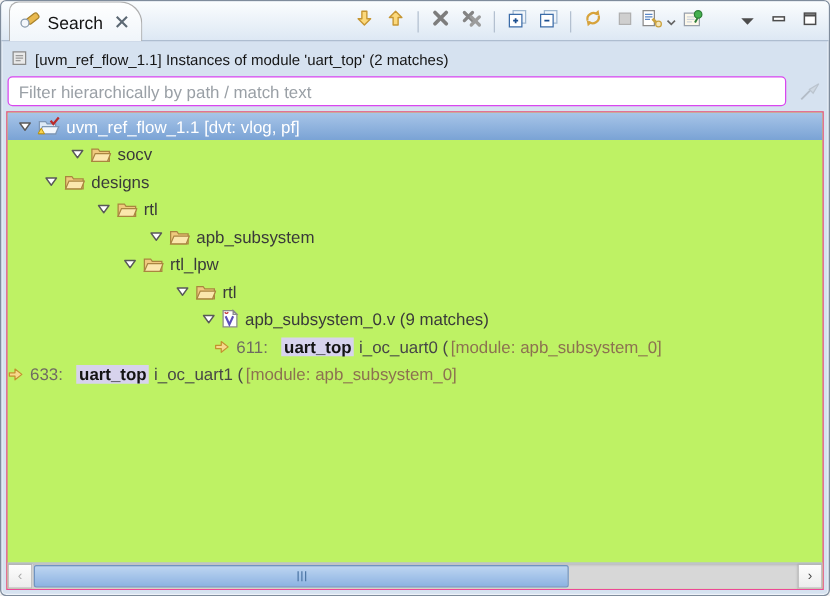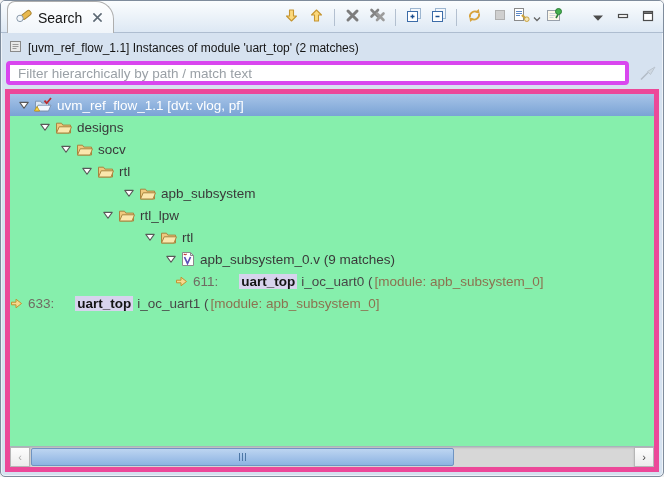--- a/index.html
+++ b/index.html
@@ -13,32 +13,32 @@
        border:1px solid #aeaeae;border-bottom:none;border-radius:8px 18px 0 0;
        display:flex;align-items:center;gap:6px;padding:0 10px 0 7px;font-size:14px;color:#141414;justify-content:flex-end;}
   .tab .close{display:flex;align-items:center;margin-left:4px;}
   .toolbar{margin-left:auto;display:flex;align-items:center;gap:2px;padding-bottom:4px;}
   .tbtn{min-width:23px;height:22px;display:flex;align-items:center;justify-content:center;border-radius:3px;gap:2px;}
   .sep{width:1px;height:17px;background:#b3c0d0;margin:0 4px;}
   .spacer{width:16px;}
   
   .header{flex:0 0 25px;display:flex;align-items:center;gap:6px;padding:4px 8px 0;font-size:12px;color:#151515;}
   .filter-row{flex:0 0 31px;display:flex;align-items:center;gap:7px;padding:3px 5px 4px;}
-  .filter{flex:1;height:24px;border:4px solid #d946ef;border-radius:4px;padding:0 8px;
+  .filter{flex:1;height:24px;border:1px solid #d946ef;border-radius:4px;padding:0 8px;
           font-family:"Liberation Sans","DejaVu Sans",sans-serif;font-size:13.5px;color:#333;background:#fff;outline:none;}
   .filter::placeholder{color:#9aa0a6;}
   .broom{width:22px;display:flex;justify-content:center;}
   
-  .panel{flex:1;margin:0 4px;border:5px solid #ec4899;background:#86efac;display:flex;flex-direction:column;overflow:hidden;}
+  .panel{flex:1;margin:0 4px;border:1px solid #ec4899;background:#bef264;display:flex;flex-direction:column;overflow:hidden;}
   .tree{flex:1;overflow:hidden;font-size:13.5px;color:#3a3a3a;}
   .row{height:22px;display:flex;align-items:center;white-space:nowrap;}
   .row .twisty{width:13px;display:flex;justify-content:center;margin-right:4px;flex:0 0 13px;}
   .row .ticon{display:flex;align-items:center;margin-right:5px;}
   .row.sel{background:linear-gradient(var(--sel-top),var(--sel-bottom));color:#fff;}
-  .mline{color:#6f6b62;margin-right:21px;}
+  .mline{color:#6f6b62;margin-right:11px;}
   .mhl{font-weight:bold;color:#141414;background:var(--hl);padding:0 2px;margin-right:4px;}
   .mrest{color:#474747;margin-right:2px;}
   .mdec{color:var(--dec);}
   
   .hscroll{flex:0 0 21px;border-top:1px solid #a9b2bc;background:#e3e3e3;display:flex;align-items:stretch;}
   .sb-btn{width:20px;background:linear-gradient(#fdfdfd,#ececec);border:1px solid #b6b6b6;
           display:flex;align-items:center;justify-content:center;font-size:11px;color:#444;}
   .sb-btn.dis{color:#aaa;}
   .sb-track{flex:1;background:#d7d7d7;box-shadow:inset 0 1px 2px rgba(0,0,0,.15);position:relative;}
   .sb-thumb{position:absolute;top:1px;bottom:1px;left:1px;border:1px solid #6f94c2;border-radius:2px;
@@ -188,47 +188,47 @@
           <span class="ticon">
             <svg width="18" height="16" viewBox="0 0 18 16">
               <path d="M1.5 14 V4.2 h5 l1.3 1.9 h6.7 V14 Z" fill="#dde9f5" stroke="#7e97b5"></path>
               <path d="M1.5 14 L4 8.2 h13 L14.5 14 Z" fill="#f2f7fc" stroke="#7e97b5"></path>
               <path d="M10.5 3.6 l2.2 2.6 L17 1" fill="none" stroke="#bb2b2b" stroke-width="1.8"></path>
               <path d="M3 9.5 L5.6 14 H0.4 Z" fill="#fbd34f" stroke="#b8900a" stroke-width="0.8"></path>
             </svg>
           </span>
           <span>uvm_ref_flow_1.1 [dvt: vlog, pf]</span>
         </div>
+        <div class="row" style="padding-left: 49px;">
+          <span class="twisty">
+            <svg width="12" height="12" viewBox="0 0 12 12">
+              <path d="M1.8 3.4 H10.2 L6 9.2 Z" fill="#fff" stroke="#595959" stroke-width="1.1" stroke-linejoin="round"></path>
+            </svg>
+          </span>
+          <span class="ticon">
+            <svg width="17" height="15" viewBox="0 0 17 15">
+              <path d="M1.5 13 V3.2 h5 l1.3 1.9 h7.7 V13 Z" fill="#efc97e" stroke="#a9853f"></path>
+              <path d="M1.5 13 L4.2 6.8 h12.3 L14 13 Z" fill="#fbe7ad" stroke="#a9853f"></path>
+            </svg>
+          </span>
+          <span>socv</span>
+        </div>
         <div class="row" style="padding-left: 28px;">
           <span class="twisty">
             <svg width="12" height="12" viewBox="0 0 12 12">
               <path d="M1.8 3.4 H10.2 L6 9.2 Z" fill="#fff" stroke="#595959" stroke-width="1.1" stroke-linejoin="round"></path>
             </svg>
           </span>
           <span class="ticon">
             <svg width="17" height="15" viewBox="0 0 17 15">
               <path d="M1.5 13 V3.2 h5 l1.3 1.9 h7.7 V13 Z" fill="#efc97e" stroke="#a9853f"></path>
               <path d="M1.5 13 L4.2 6.8 h12.3 L14 13 Z" fill="#fbe7ad" stroke="#a9853f"></path>
             </svg>
           </span>
           <span>designs</span>
-        </div>
-        <div class="row" style="padding-left: 49px;">
-          <span class="twisty">
-            <svg width="12" height="12" viewBox="0 0 12 12">
-              <path d="M1.8 3.4 H10.2 L6 9.2 Z" fill="#fff" stroke="#595959" stroke-width="1.1" stroke-linejoin="round"></path>
-            </svg>
-          </span>
-          <span class="ticon">
-            <svg width="17" height="15" viewBox="0 0 17 15">
-              <path d="M1.5 13 V3.2 h5 l1.3 1.9 h7.7 V13 Z" fill="#efc97e" stroke="#a9853f"></path>
-              <path d="M1.5 13 L4.2 6.8 h12.3 L14 13 Z" fill="#fbe7ad" stroke="#a9853f"></path>
-            </svg>
-          </span>
-          <span>socv</span>
         </div>
         <div class="row" style="padding-left: 70px;">
           <span class="twisty">
             <svg width="12" height="12" viewBox="0 0 12 12">
               <path d="M1.8 3.4 H10.2 L6 9.2 Z" fill="#fff" stroke="#595959" stroke-width="1.1" stroke-linejoin="round"></path>
             </svg>
           </span>
           <span class="ticon">
             <svg width="17" height="15" viewBox="0 0 17 15">
               <path d="M1.5 13 V3.2 h5 l1.3 1.9 h7.7 V13 Z" fill="#efc97e" stroke="#a9853f"></path>

